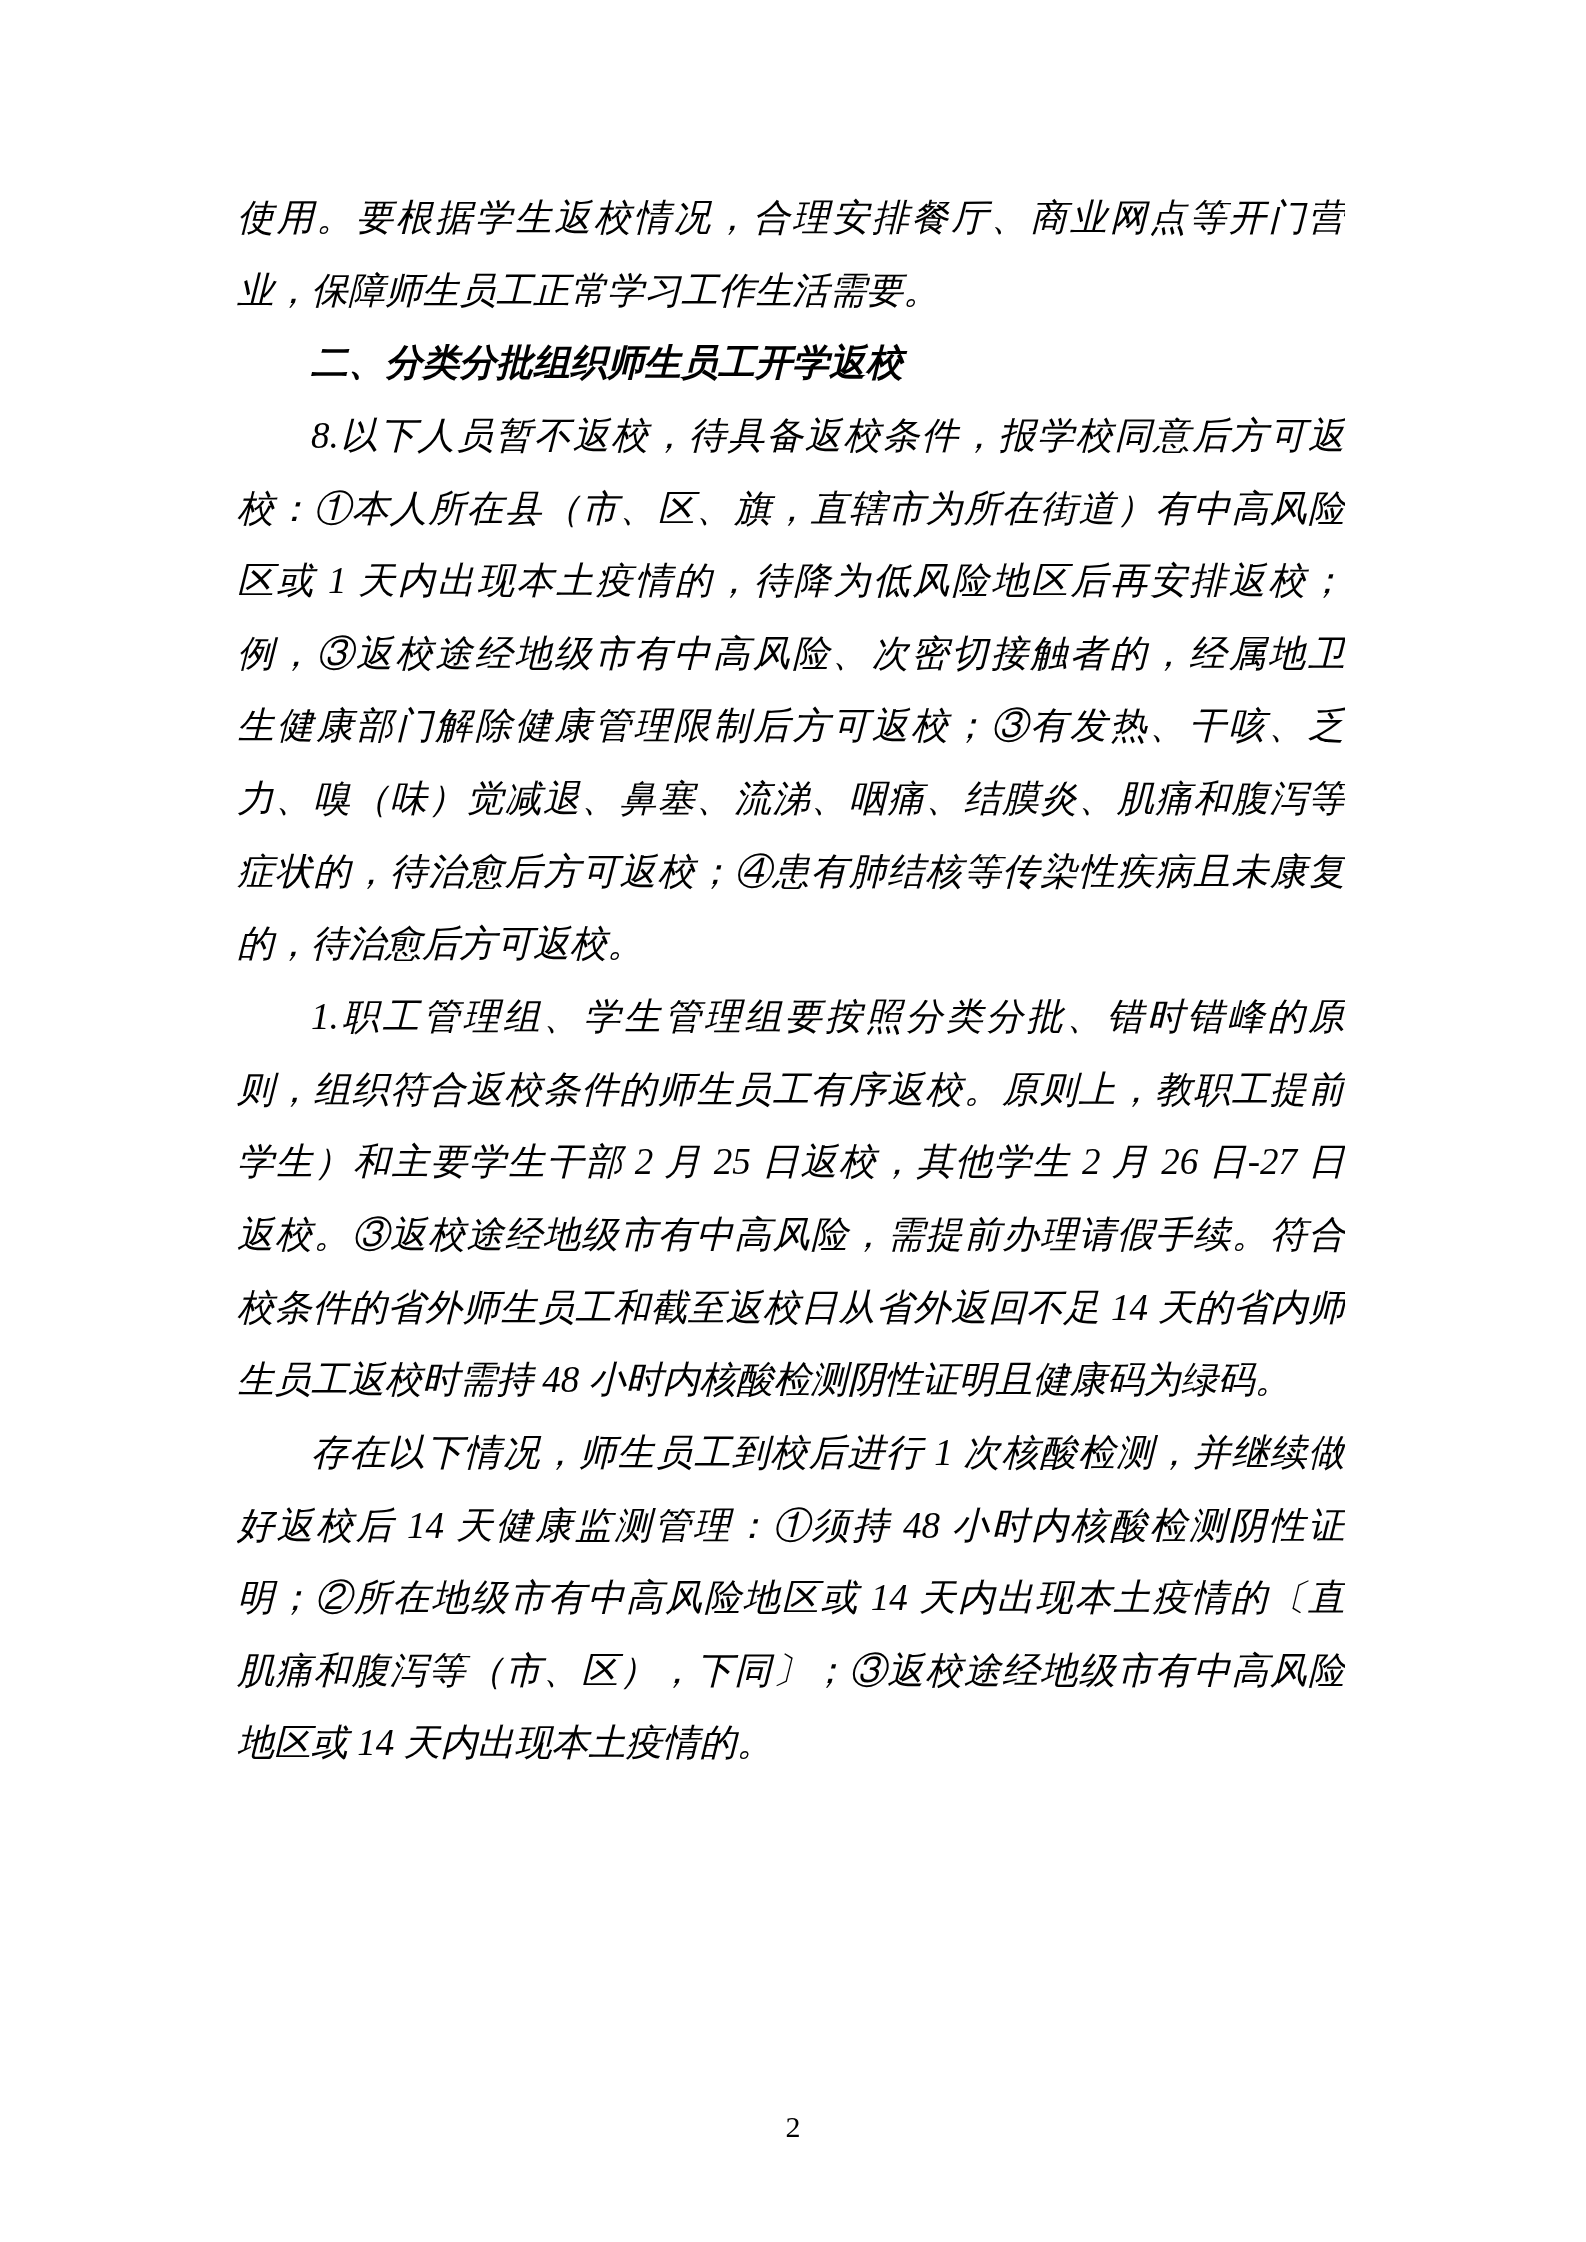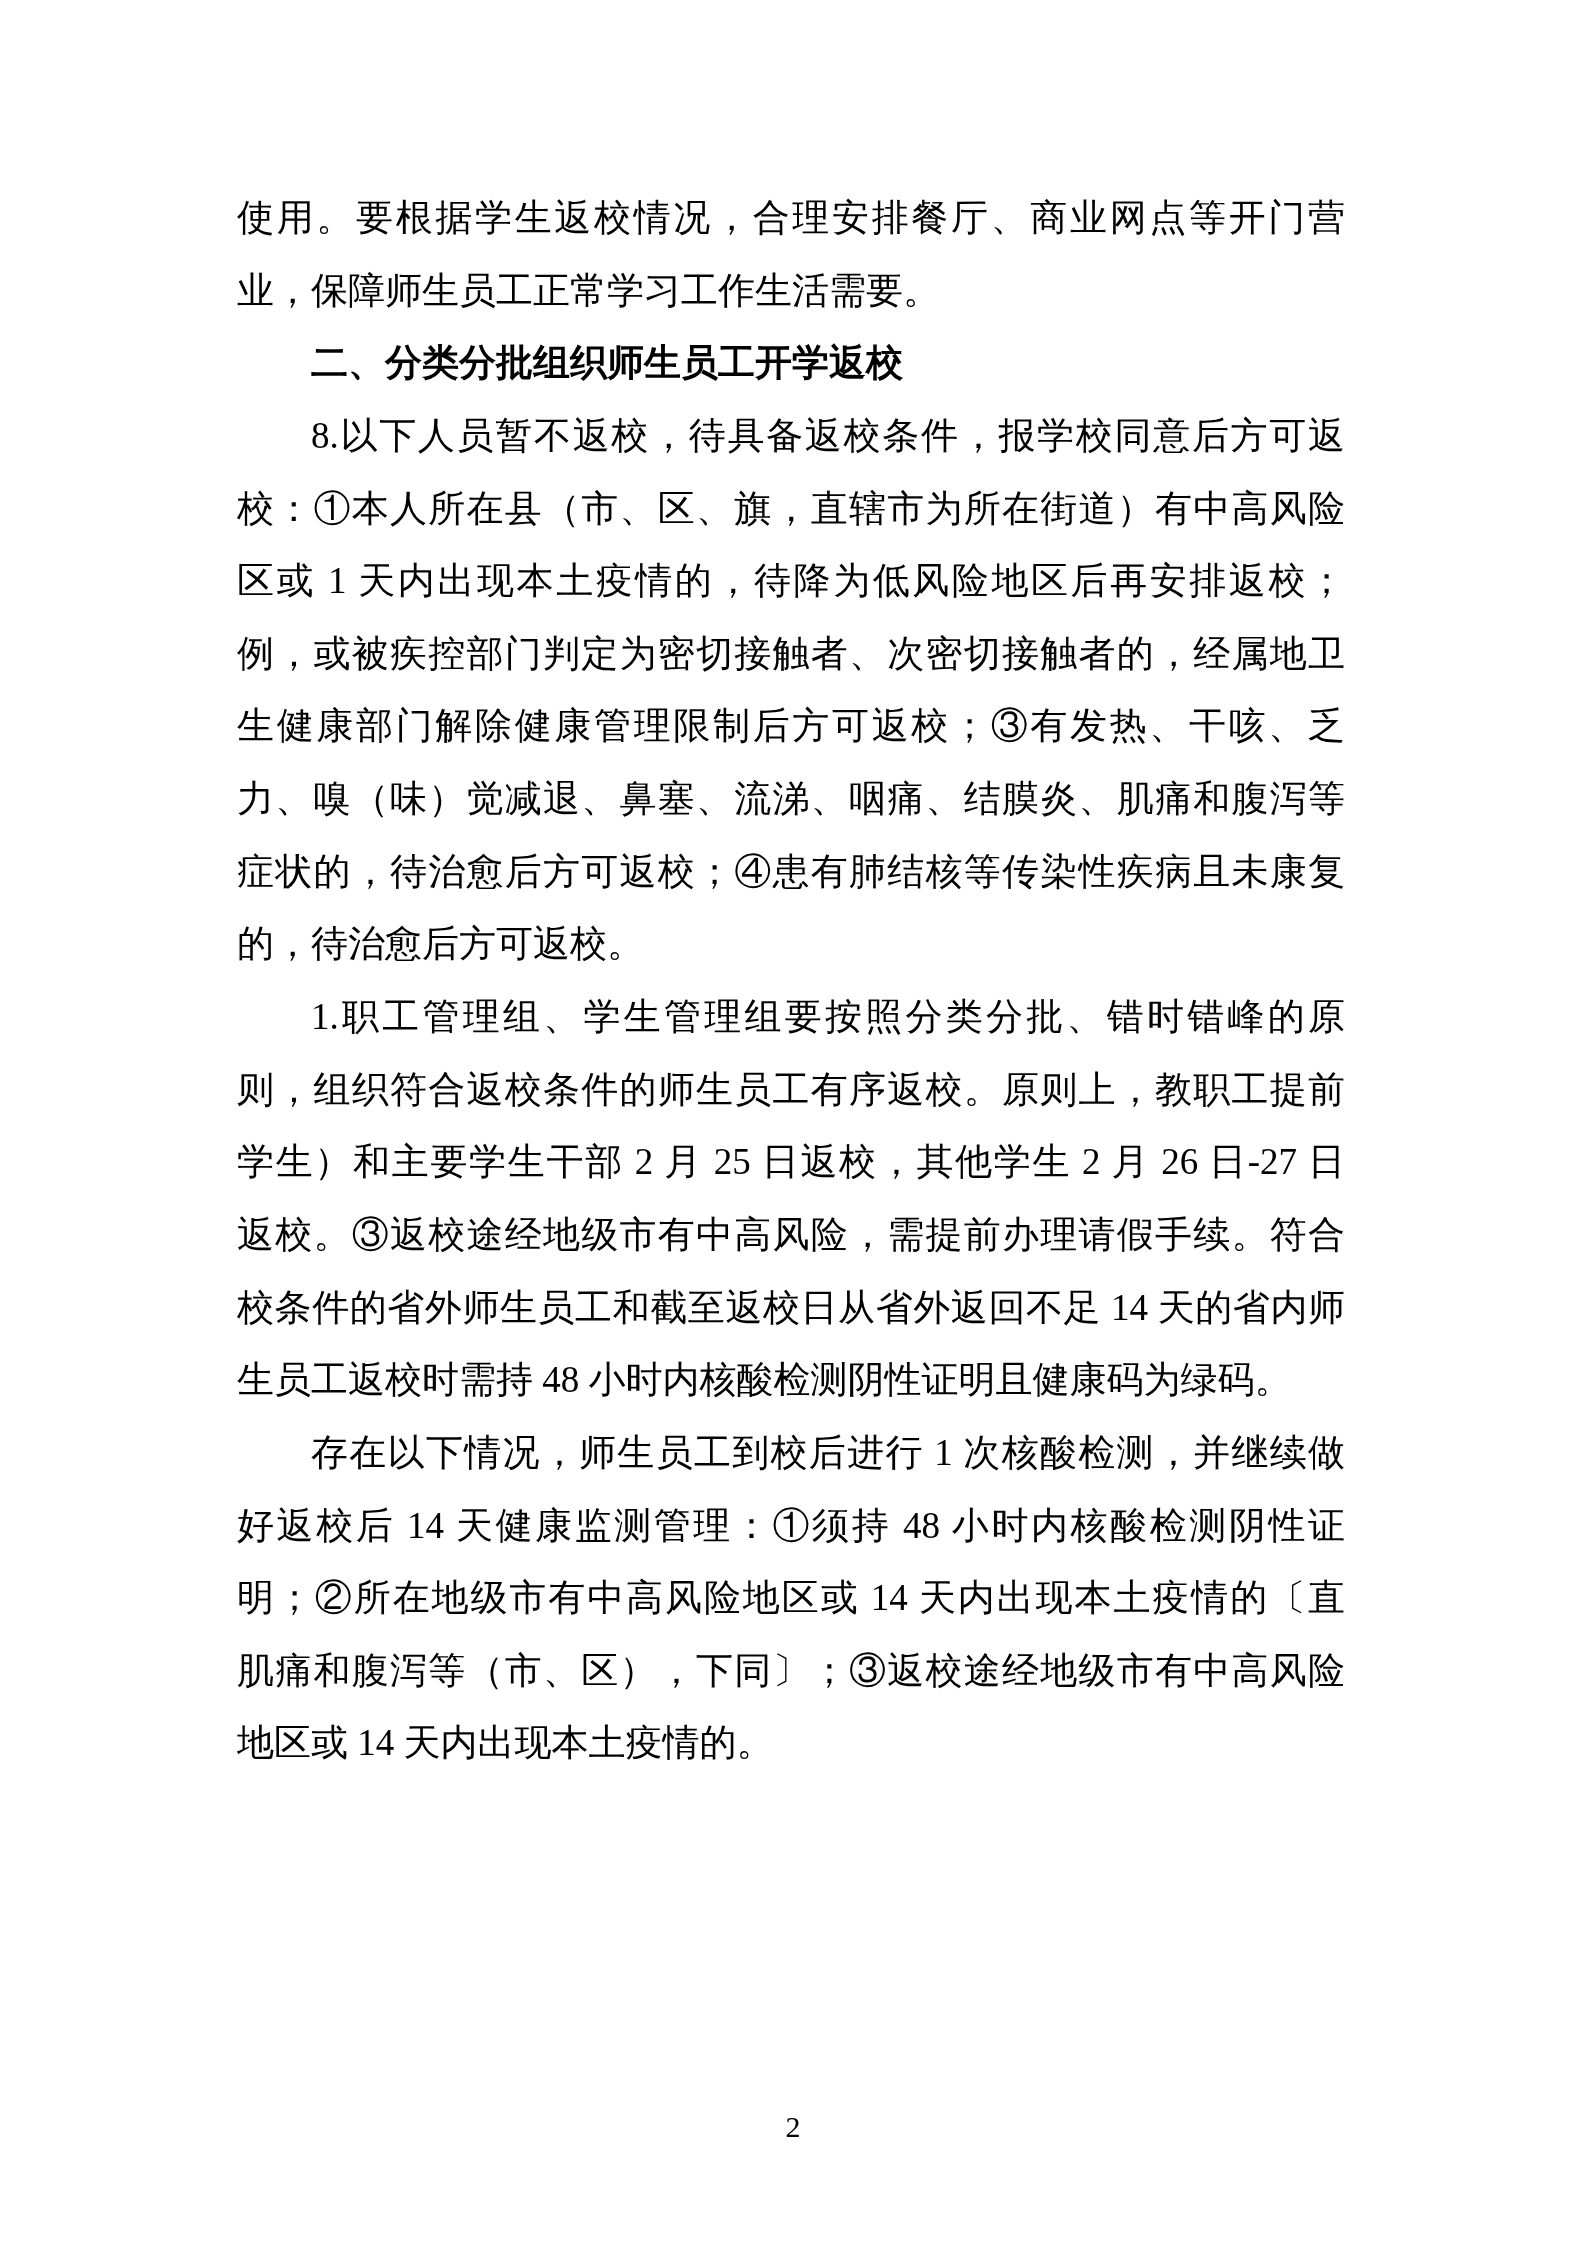--- a/index.html
+++ b/index.html
@@ -14,20 +14,21 @@
     background: #ffffff;
     color: #000000;
     font-family: "Liberation Serif", "DejaVu Serif", serif;
     overflow: hidden;
   }
   .textblock {
     position: absolute;
     left: 237px;
     top: 182px;
     width: 1108px;
+    font-style: italic;
   }
   .line {
     height: 72.65px;
     line-height: 72.65px;
     font-size: 37px;
     overflow: hidden;
     white-space: normal;
     text-align: justify;
     text-justify: inter-character;
   }
@@ -62,21 +63,21 @@
 <body>
 
 <div class="page">
   <div class="textblock">
     <div class="line just">使用。要根据学生返校情况，合理安排餐厅、商业网点等开门营</div>
     <div class="line nojust">业，保障师生员工正常学习工作生活需要。</div>
     <div class="line nojust indent heading">二、分类分批组织师生员工开学返校</div>
     <div class="line just indent">8.以下人员暂不返校，待具备返校条件，报学校同意后方可返</div>
     <div class="line just">校：①本人所在县（市、区、旗，直辖市为所在街道）有中高风险</div>
     <div class="line just">区或 1 天内出现本土疫情的，待降为低风险地区后再安排返校；</div>
-    <div class="line just">例，或被疾控部门判定为密切接触者、次密切接触者的，经属地卫</div>
+    <div class="line just">例，③返校途经地级市有中高风险、次密切接触者的，经属地卫</div>
     <div class="line just">生健康部门解除健康管理限制后方可返校；③有发热、干咳、乏</div>
     <div class="line just">力、嗅（味）觉减退、鼻塞、流涕、咽痛、结膜炎、肌痛和腹泻等</div>
     <div class="line just">症状的，待治愈后方可返校；④患有肺结核等传染性疾病且未康复</div>
     <div class="line nojust">的，待治愈后方可返校。</div>
     <div class="line just indent">1.职工管理组、学生管理组要按照分类分批、错时错峰的原</div>
     <div class="line just">则，组织符合返校条件的师生员工有序返校。原则上，教职工提前</div>
     <div class="line just">学生）和主要学生干部 2 月 25 日返校，其他学生 2 月 26 日-27 日</div>
     <div class="line just">返校。③返校途经地级市有中高风险，需提前办理请假手续。符合返</div>
     <div class="line just">校条件的省外师生员工和截至返校日从省外返回不足 14 天的省内师</div>
     <div class="line nojust">生员工返校时需持 48 小时内核酸检测阴性证明且健康码为绿码。</div>

